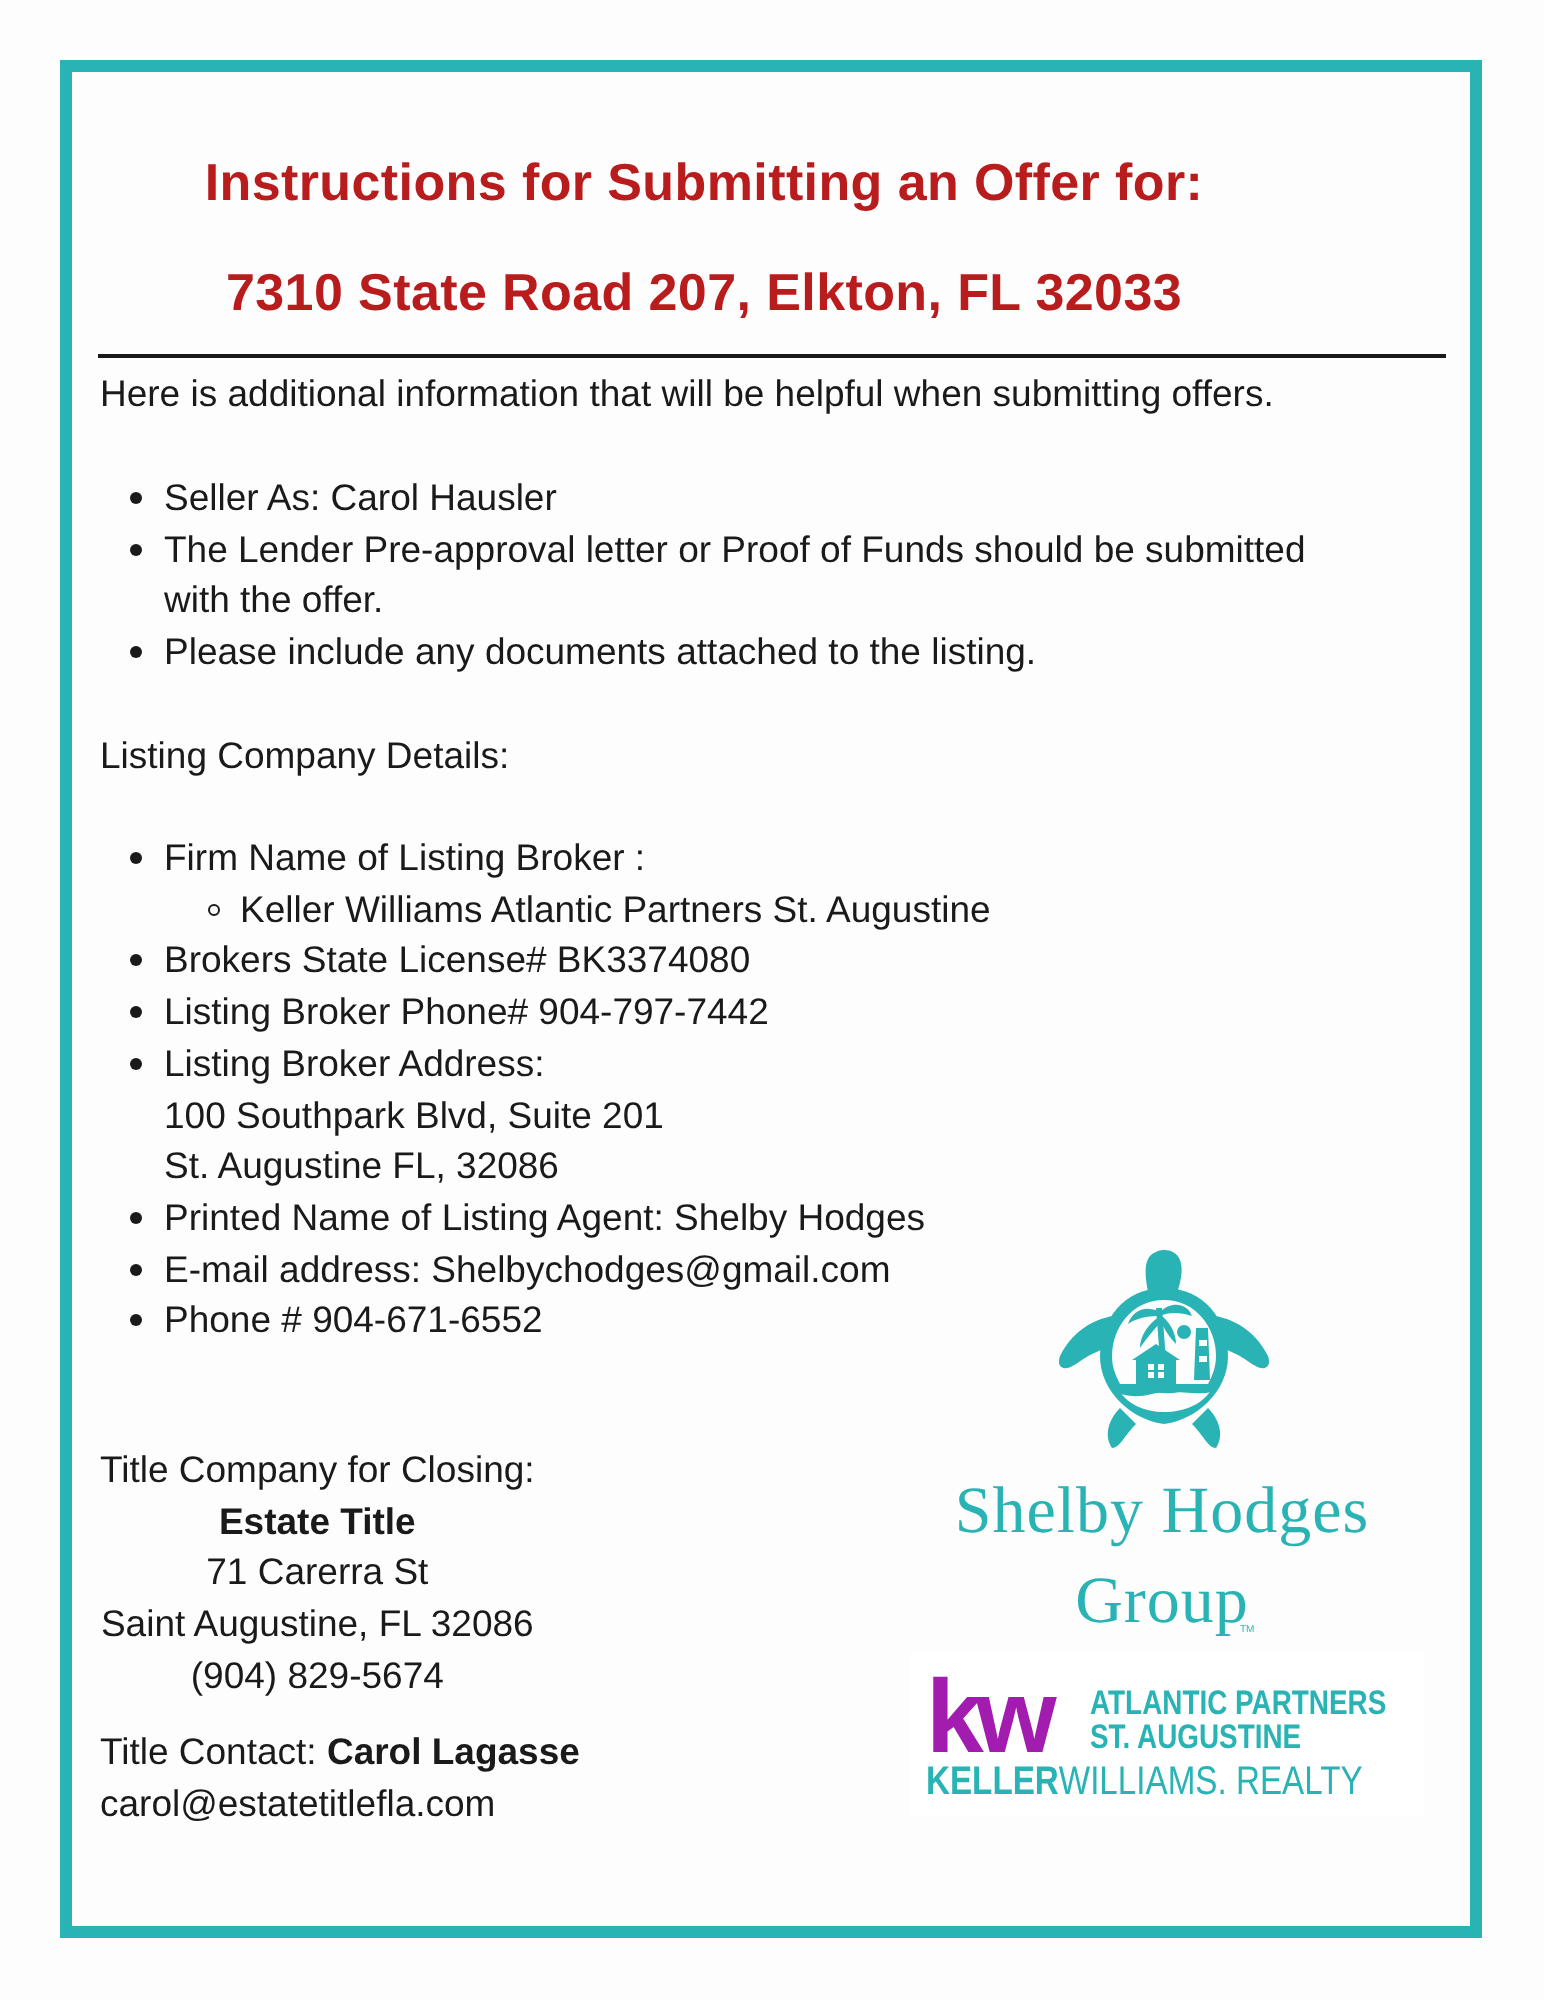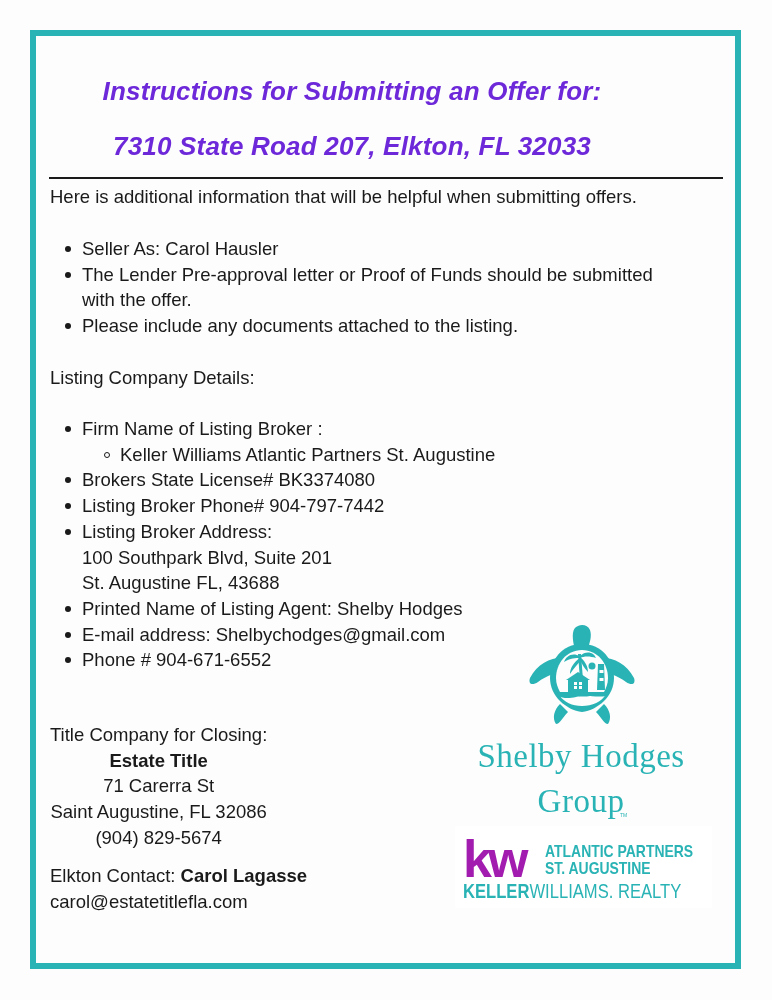--- a/index.html
+++ b/index.html
@@ -10,23 +10,22 @@
       color: #1a1a1a;
     }
     .frame {
       position: absolute; left: 30px; top: 30px;
       width: 699px; height: 927px;
       border: 6px solid #2ab3b5;
       background: #fdfdfd;
     }
     .title {
       position: absolute; left: 0; width: 704px; text-align: center;
-      color: #6d28d9; font-weight: bold; font-size: 26px; letter-spacing: 0.2px;
+      color: #b91c1c; font-weight: bold; font-size: 26px; letter-spacing: 0.2px;
       white-space: nowrap;
-      font-style: italic;
     }
     .title1 { top: 76px; }
     .title2 { top: 131px; }
     .divider {
       position: absolute; left: 49px; top: 177px; width: 674px; height: 2px;
       background: #1a1a1a;
     }
     .text { position: absolute; font-size: 18.5px; line-height: 25.7px; white-space: nowrap; }
     .intro { left: 50px; top: 184px; }
     ul.bul { position: absolute; margin: 0; padding: 0; list-style: none; font-size: 18.5px; line-height: 25.7px; }
@@ -97,36 +96,36 @@
 
 <div class="text listing-hdr">Listing Company Details:</div>
 
 <ul class="bul list2">
   <li>Firm Name of Listing Broker :</li>
   <li class="sub">Keller Williams Atlantic Partners St. Augustine</li>
   <li>Brokers State License# BK3374080</li>
   <li>Listing Broker Phone# 904-797-7442</li>
   <li>Listing Broker Address:</li>
   <li class="cont">100 Southpark Blvd, Suite 201</li>
-  <li class="cont">St. Augustine FL, 43688</li>
+  <li class="cont">St. Augustine FL, 32086</li>
   <li>Printed Name of Listing Agent: Shelby Hodges</li>
   <li>E-mail address: Shelbychodges@gmail.com</li>
   <li>Phone # 904-671-6552</li>
 </ul>
 
 <div class="text title-block">
   <div>Title Company for Closing:</div>
   <div><b>Estate Title</b></div>
   <div>71 Carerra St</div>
   <div>Saint Augustine, FL 32086</div>
   <div>(904) 829-5674</div>
 </div>
 
 <div class="text contact-block">
-  <div><span>Elkton Contact: </span><b>Carol Lagasse</b></div>
+  <div><span>Title Contact: </span><b>Carol Lagasse</b></div>
   <div>carol@estatetitlefla.com</div>
 </div>
 
 <svg class="turtle" viewBox="0 0 112 104">
   <g fill="#2ab3b5">
     <path d="M48 24 C46 14 46 6 52 4 C56 2 62 3 64 8 C66 14 64 20 62 26 Z"></path>
     <path d="M40 36 C28 34 12 40 4 56 C2 62 6 64 12 60 C20 54 30 50 38 50 Z"></path>
     <path d="M72 36 C84 34 100 40 108 56 C110 62 106 64 100 60 C92 54 82 50 74 50 Z"></path>
     <path d="M34 82 C28 88 26 96 30 102 C34 102 36 96 42 90 Z"></path>
     <path d="M78 82 C84 88 86 96 82 102 C78 102 76 96 70 90 Z"></path>

